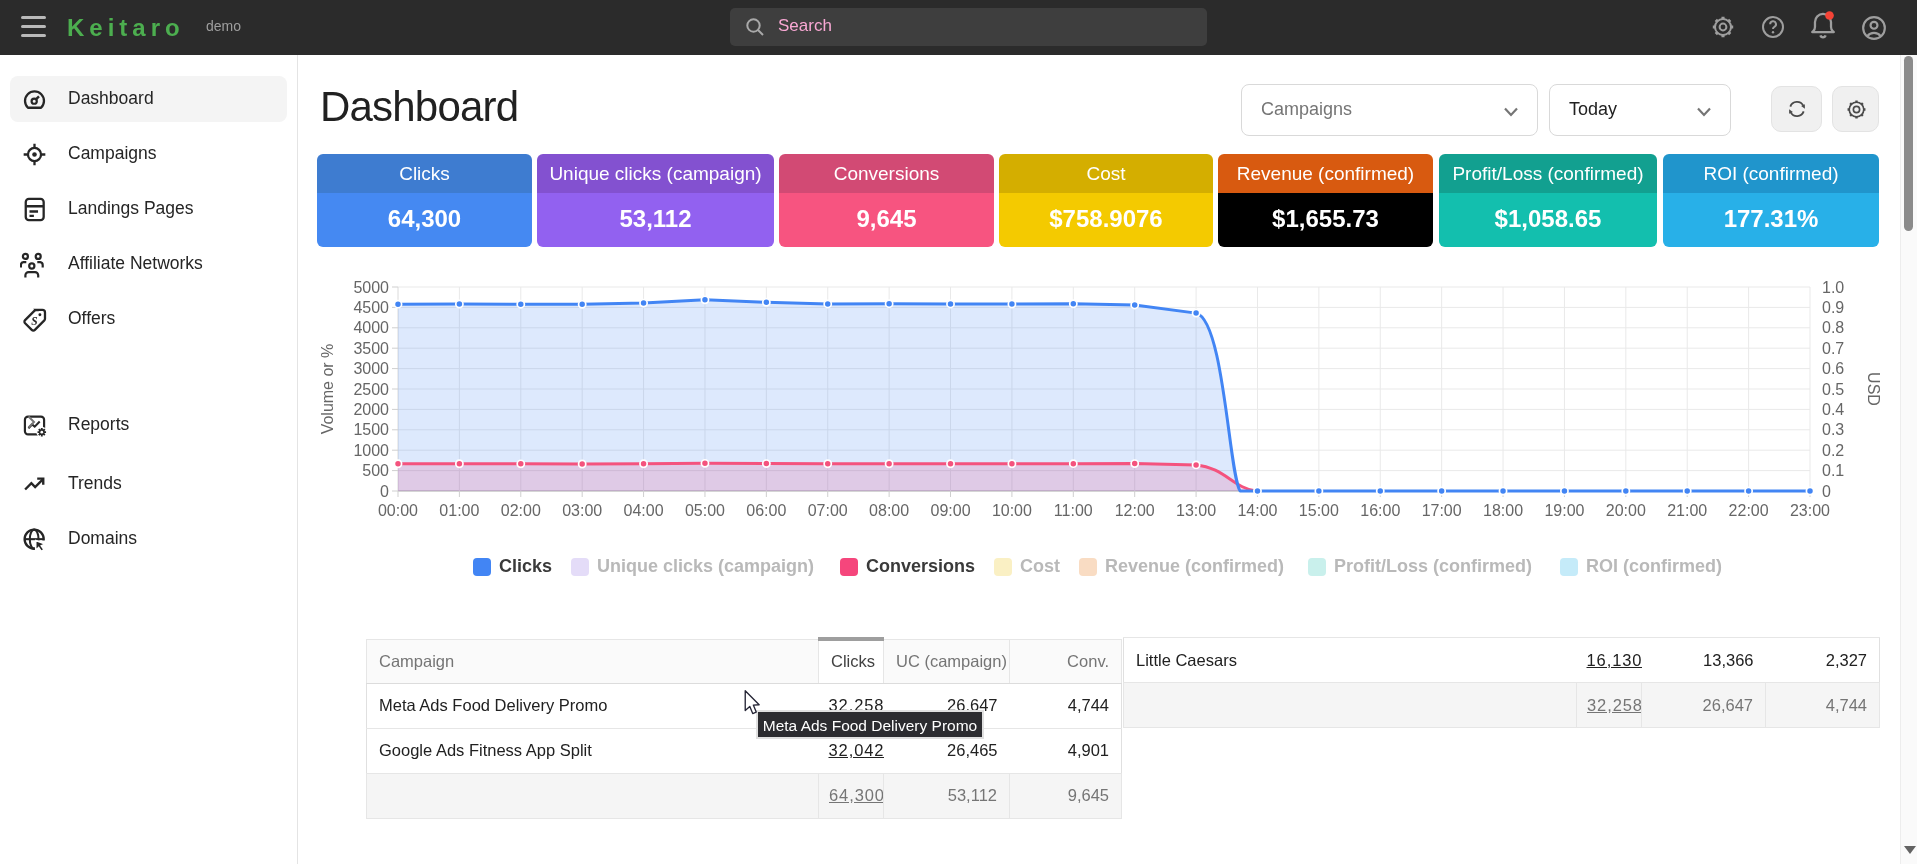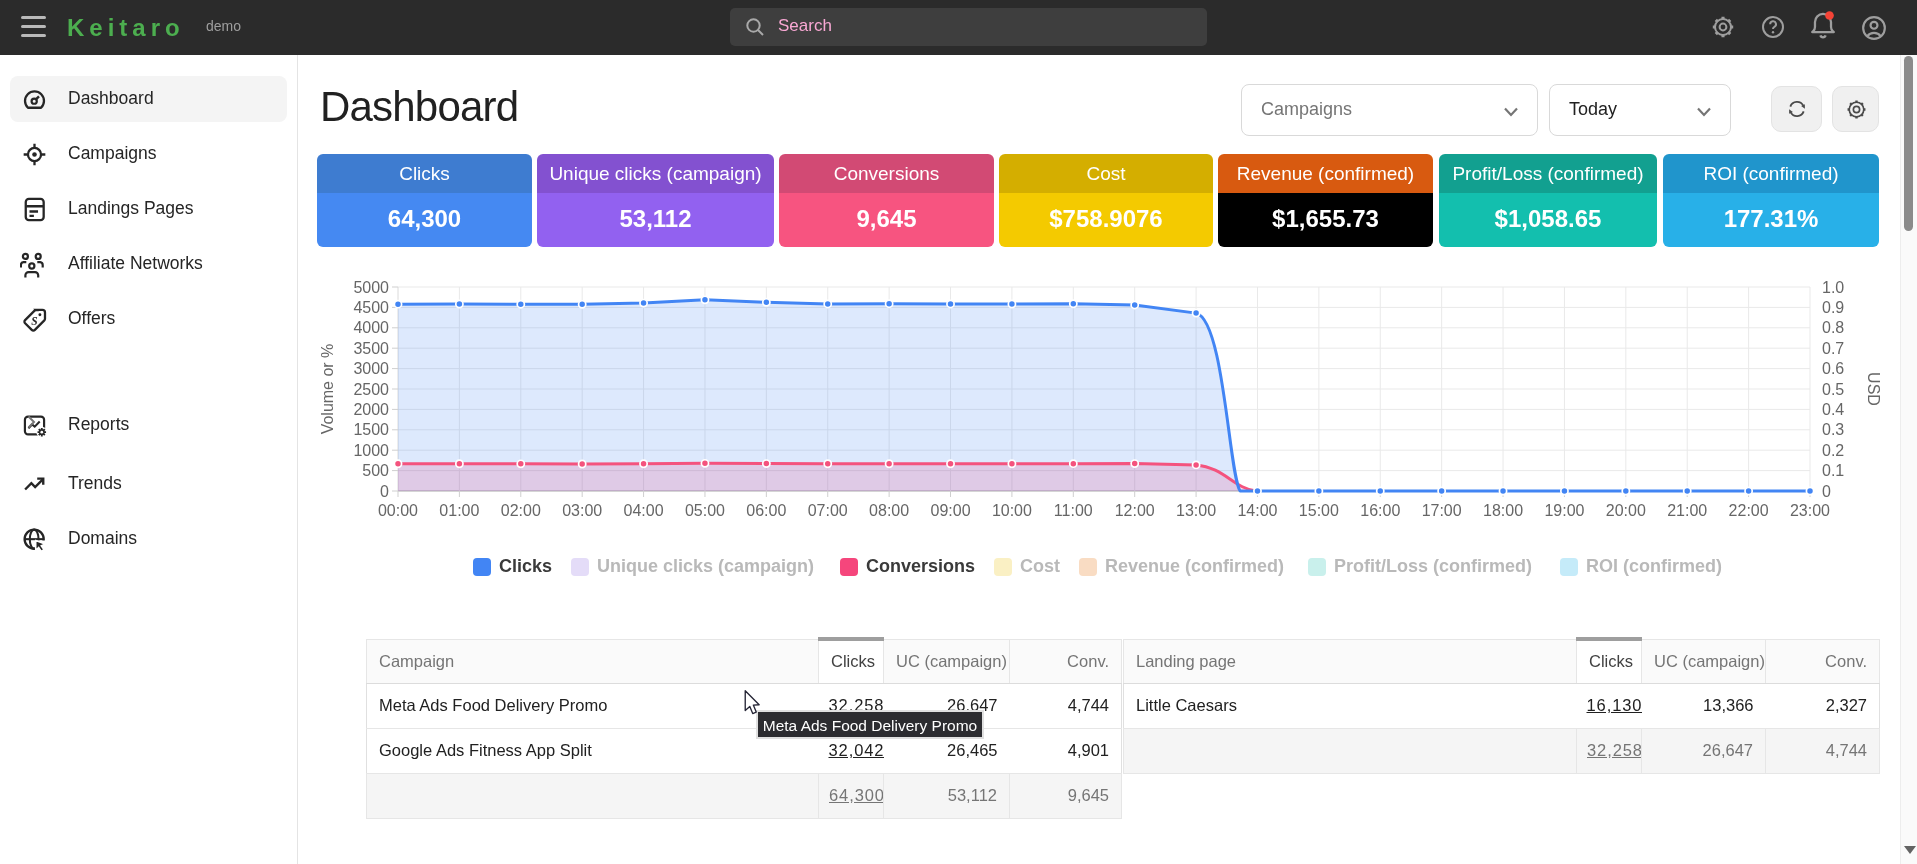--- a/index.html
+++ b/index.html
@@ -477,26 +477,20 @@
     </table>
 
   <table class="tbl" style="left:1123px; width:756px;">
     <colgroup>
         <col style="width:453px">
         <col style="width:65px">
         <col style="width:124px">
         <col style="width:114px">
       </colgroup>
     <tbody>
-        <tr class="hdr">
-          <td>Landing page</td>
-          <td class="num sorted">Clicks</td>
-          <td class="num">UC (campaign)</td>
-          <td class="num">Conv.</td>
-        </tr>
     <tr class="data">
           <td>Little Caesars</td>
           <td class="num cut">16,130</td>
           <td class="num">13,366</td>
           <td class="num">2,327</td>
         </tr>
     <tr class="total">
           <td></td>
           <td class="num cut">32,258</td>
           <td class="num">26,647</td>

